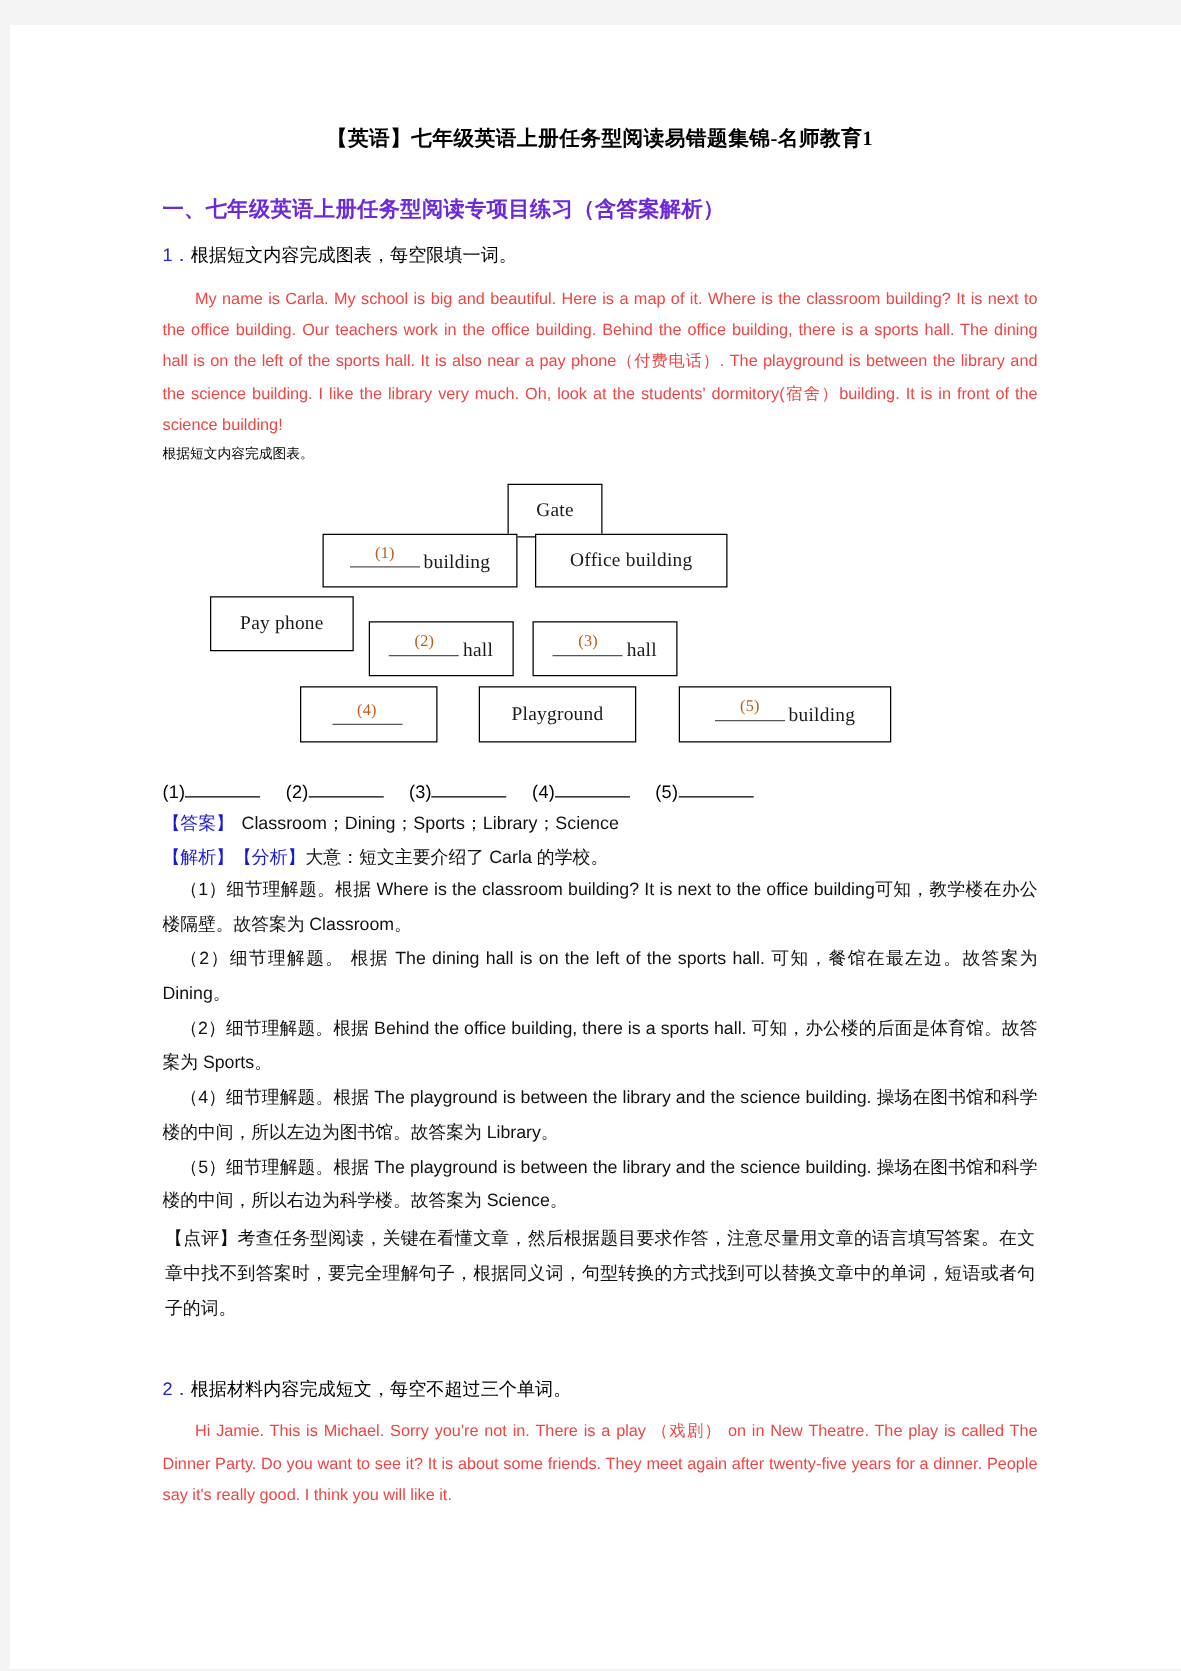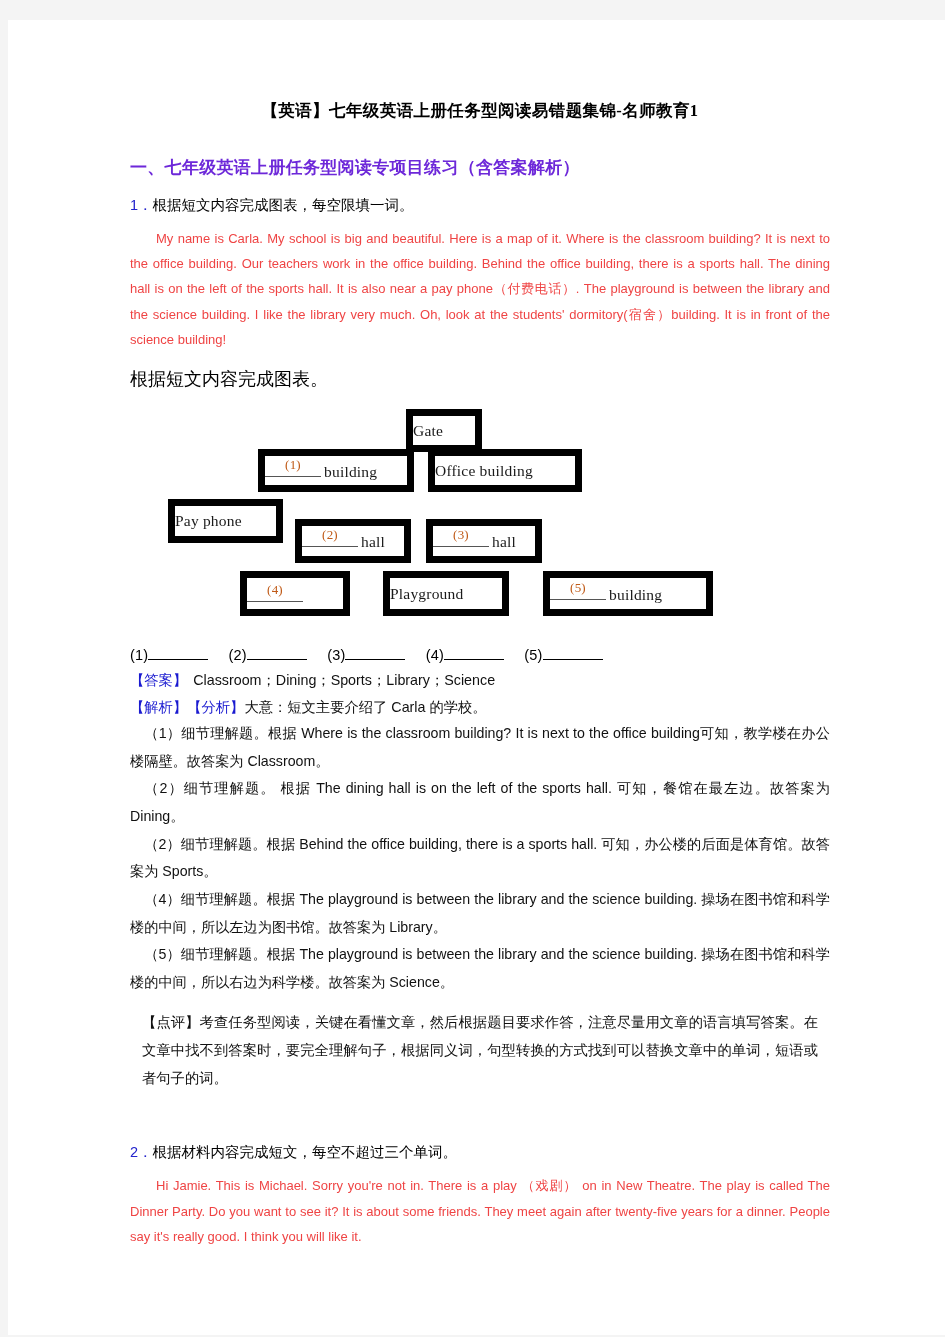--- a/index.html
+++ b/index.html
@@ -59,43 +59,43 @@
   .para {
     font-size: 13px;
     color: #ef4444;
     line-height: 1.95;
     text-align: justify;
     text-align-last: left;
     margin: 0;
   }
   .para.indent { text-indent: 2em; }
   .cn-line {
-    font-size: 18px;
+    font-size: 11px;
     color: #000;
     line-height: 1.7;
-    margin: 12px 0 0 0;
+    margin: 2px 0 0 0;
   }
 
   
   .diagram {
     position: relative;
     height: 232px;
     margin: 14px 0 4px 0;
   }
   .dbox {
     position: absolute;
-    border: 7px solid #000000;
+    border: 1px solid #000000;
     box-sizing: border-box;
     background: #fff;
     font-family: "Liberation Serif", "DejaVu Serif", serif;
     font-size: 15.5px;
     color: #1a1a1a;
     display: flex;
     align-items: center;
-    justify-content: flex-start;
+    justify-content: center;
     white-space: nowrap;
     letter-spacing: 0.2px;
   }
   .blank-wrap {
     display: inline-flex;
     align-items: baseline;
   }
   .blank {
     display: inline-block;
     border-bottom: 1.5px solid #555;
@@ -146,21 +146,21 @@
     text-align-last: left;
     margin: 0;
     text-indent: 1em;
   }
   .comment {
     font-size: 14.3px;
     color: #111;
     line-height: 1.95;
     text-align: justify;
     text-align-last: left;
-    margin: 12px;
+    margin: 2px;
   }
   .gap { height: 22px; }
 </style>
 </head>
 <body>
 
 <div class="page">
   <div class="content">
 
     <div class="doc-title">【英语】七年级英语上册任务型阅读易错题集锦-名师教育1</div>

